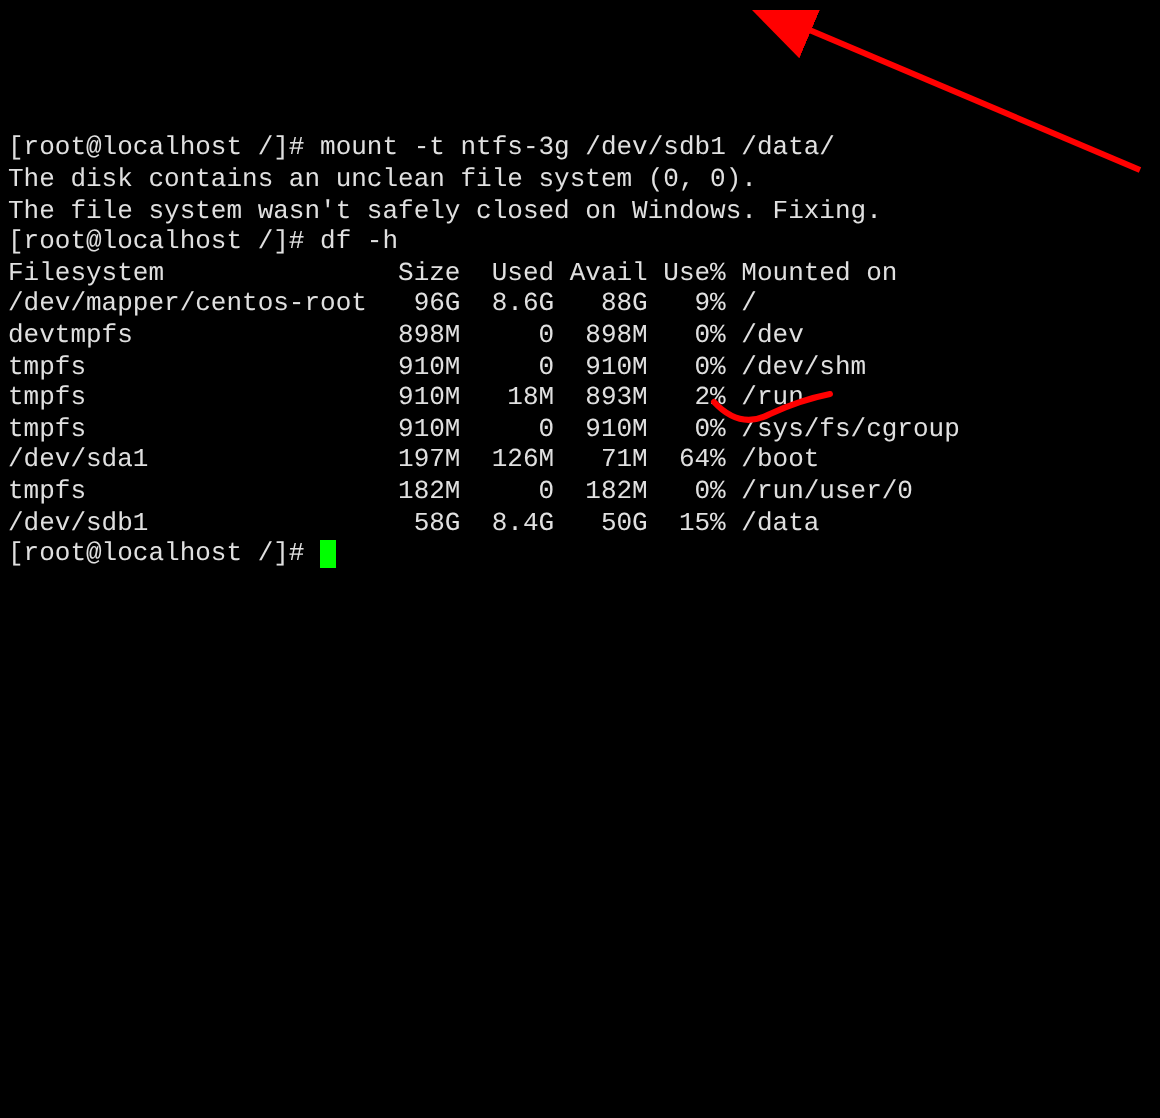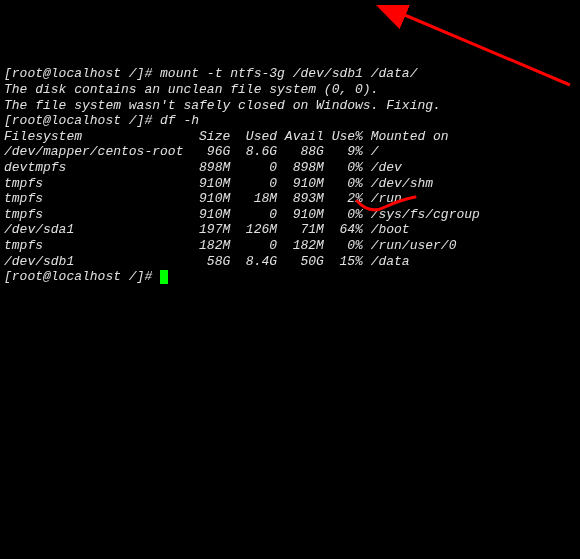--- a/index.html
+++ b/index.html
@@ -16,21 +16,20 @@
       width: 580px;
       height: 559px;
       padding: 4px;
       position: relative;
       overflow: hidden;
       white-space: pre;
     }
     .line {
       display: block;
       white-space: pre;
-      font-style: italic;
     }
     .cursor {
       display: inline-block;
       width: 8px;
       height: 14px;
       background: #00ff00;
       vertical-align: text-bottom;
     }
     .arrow-annotation {
       position: absolute;

